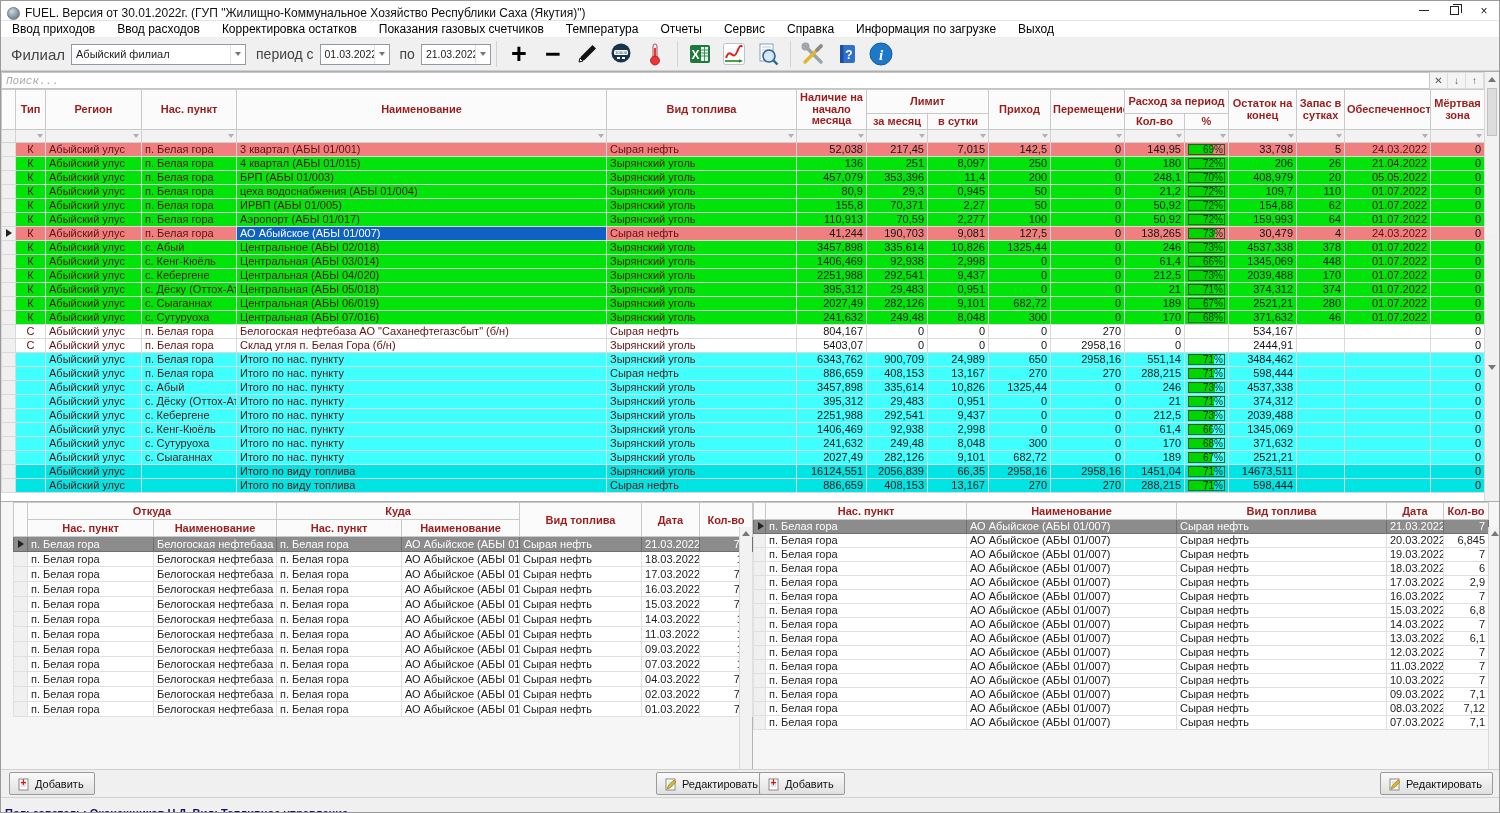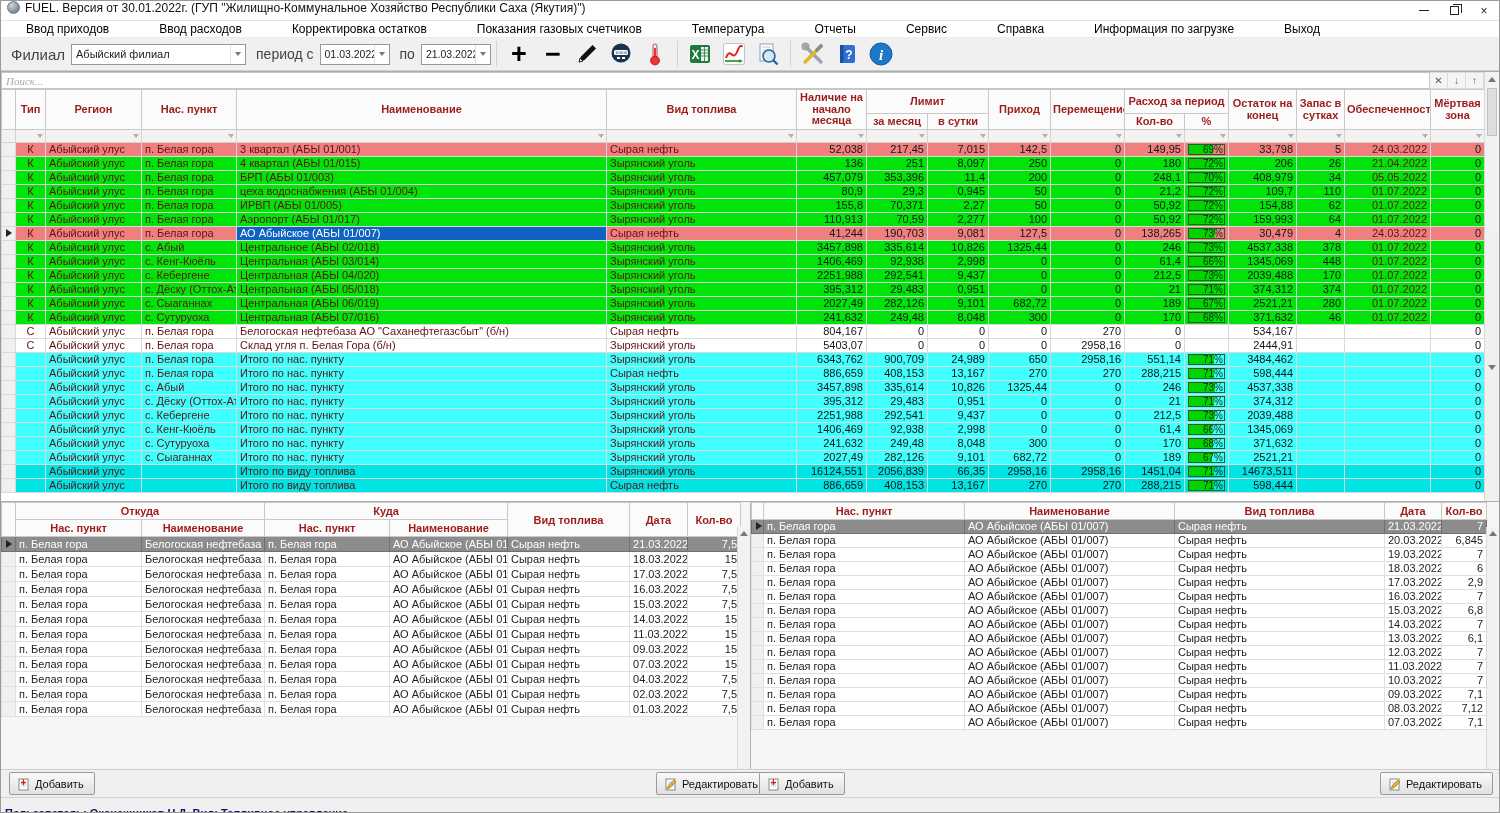--- a/index.html
+++ b/index.html
@@ -1,46 +1,46 @@
 <!DOCTYPE html>
 <html><head>
 <meta charset="utf-8">
 <style>
   html,body{margin:0;padding:0;background:#d8d8d8;}
   *{box-sizing:border-box;}
   .window{position:relative;width:1500px;height:813px;background:#f0f0f0;
     font-family:"Liberation Sans",sans-serif;color:#222;overflow:hidden;border:1px solid #9a9a9a;}
   
-  .titlebar{height:20px;background:#ffffff;display:flex;align-items:flex-start;border-bottom:1px solid #e4e4e4;}
+  .titlebar{height:20px;background:#ffffff;display:flex;align-items:flex-end;border-bottom:1px solid #e4e4e4;}
   .appicon{width:13px;height:13px;border-radius:50%;margin:0 5px 0 6px;
     background:radial-gradient(circle at 35% 30%,#cfd8df 0%,#8a98a6 55%,#5c6b77 100%);border:1px solid #6d7b86;}
   .apptitle{font-size:12px;color:#111;white-space:nowrap;}
   .wincontrols{margin-left:auto;display:flex;height:100%;}
   .winbtn{width:30px;height:100%;display:flex;align-items:center;justify-content:center;font-size:12px;color:#222;}
   .glyph-min{width:10px;height:1px;background:#222;display:inline-block;}
   .glyph-restore{width:9px;height:9px;border:1px solid #222;position:relative;display:inline-block;background:#fff;}
   .glyph-restore:before{content:"";position:absolute;left:2px;top:-3px;width:8px;height:8px;border:1px solid #222;border-bottom:none;border-left:none;}
   
   .menubar{height:17px;background:#fff;display:flex;align-items:center;font-size:12px;border-bottom:1px solid #ececec;}
-  .menu-item{padding:0 25px;white-space:nowrap;color:#000;}
+  .menu-item{padding:0 11px;white-space:nowrap;color:#000;}
   
   .toolbar{height:33px;background:#f0f0f0;border-bottom:1px solid #cfcfcf;display:flex;align-items:center;}
   .tb-label{font-size:15px;color:#444;margin:0 6px 0 10px;white-space:nowrap;}
   .tb-label.small{font-size:14px;}
   .combo{height:21px;background:#fff;border:1px solid #8f9aa5;display:flex;align-items:center;font-size:11px;padding-left:4px;position:relative;}
   .combo .cval{flex:1;white-space:nowrap;overflow:hidden;}
   .combo .carr{width:15px;height:100%;display:flex;align-items:center;justify-content:center;border-left:1px solid #e0e0e0;}
   .tri-down{width:0;height:0;border-left:3.5px solid transparent;border-right:3.5px solid transparent;border-top:4px solid #777;}
   .tbsep{width:1px;height:26px;background:#d3d3d3;margin:0 5px;}
   .tbico{width:30px;height:28px;display:flex;align-items:center;justify-content:center;margin:0 2px;}
   .bigplus{font-size:27px;font-weight:bold;color:#000;line-height:26px;}
   
   .gridwrap{position:relative;height:431px;background:#fff;border:1px solid #adadad;border-left:none;border-right:none;}
   .searchrow{height:17px;display:flex;background:#f4f4f4;}
-  .searchrow input{flex:1;height:17px;border:1px solid #c5c5c5;font-size:11px;font-style:italic;padding:0 4px;color:#333;font-family:Liberation Serif, serif;}
+  .searchrow input{flex:1;height:17px;border:1px solid #c5c5c5;font-size:11px;font-style:italic;padding:0 4px;color:#333;font-family:Liberation Mono, monospace;}
   .searchrow input::placeholder{color:#a9a9a9;font-style:italic;}
   .sbtn{width:18px;height:17px;display:flex;align-items:center;justify-content:center;font-size:10px;color:#555;background:#f4f4f4;border:1px solid #dcdcdc;border-left:none;}
   table.grid{border-collapse:collapse;table-layout:fixed;width:1483px;font-size:11px;}
   table.grid th{background:#fbfbfb;color:#9c1b1b;font-weight:bold;font-size:11px;text-align:center;
     vertical-align:middle;border:1px solid #c9c9c9;padding:0 2px;line-height:1.08;overflow:hidden;}
   table.grid td{border:1px solid #d9d9d9;padding:0 3px;height:14px;line-height:13px;overflow:hidden;white-space:nowrap;}
   tr.filterrow td{background:#f2f2f2;height:13px;border:1px solid #d2d2d2;position:relative;}
   .farr{position:absolute;right:2px;top:4px;width:0;height:0;border-left:3px solid transparent;border-right:3px solid transparent;border-top:4px solid #b0b0b0;}
   td.ind{background:#f0f0f0 !important;border-color:#cfcfcf;}
   .tri-right{display:inline-block;width:0;height:0;border-top:4px solid transparent;border-bottom:4px solid transparent;border-left:6px solid #222;margin-left:1px;}
@@ -392,21 +392,21 @@
               <td class="num">200</td>
               <td class="num">0</td>
               <td class="num">248,1</td>
               <td>
                 <div class="pctbox">
                   <div class="pctfill" style="width: 70%;"></div>
                   <span class="pctlabel">70%</span>
                 </div>
               </td>
               <td class="num">408,979</td>
-              <td class="num">34</td>
+              <td class="num">20</td>
               <td class="num t-red">05.05.2022</td>
               <td class="num">0</td>
             </tr>
             <tr class="mrow row-green">
               <td class="ind"></td>
               <td class="ctr t-red">К</td>
               <td class="t-red">Абыйский улус</td>
               <td class="t-red">п. Белая гора</td>
               <td class="t-red">цеха водоснабжения (АБЫ 01/004)</td>
               <td class="t-red">Зырянский уголь</td>
@@ -931,21 +931,21 @@
       <div class="sbthumb"></div>
       <div class="sbbtn bottom">
           <span class="caret-down"></span>
         </div>
     </div>
   </div>
 
   <div class="bottom">
 
     <div class="panel left">
-      <div style="margin-right:4px;">
+      <div style="margin-right:4px;padding-left:12px;">
         <table class="bgrid" style="width:739px;">
           <colgroup>
             <col style="width:14px">
               <col style="width:126px">
               <col style="width:123px">
               <col style="width:125px">
             <col style="width:118px">
               <col style="width:122px">
               <col style="width:58px">
               <col style="width:53px">

